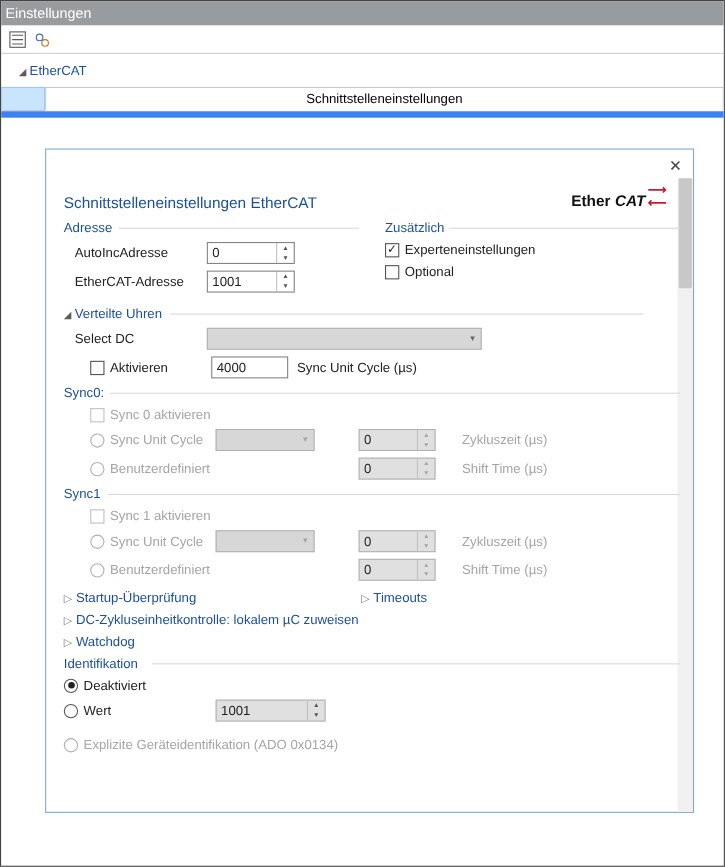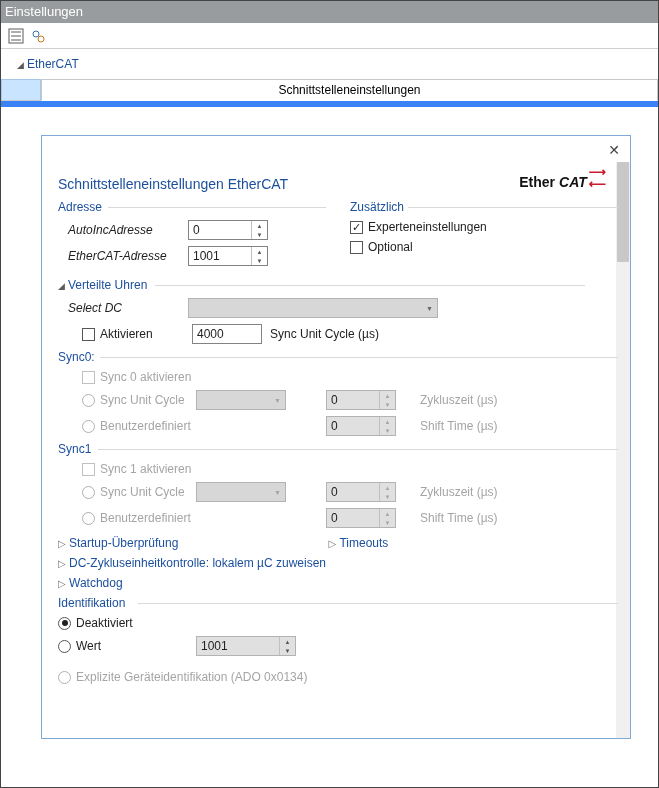--- a/index.html
+++ b/index.html
@@ -126,21 +126,21 @@
     border-top: 1px solid #d9d9d9;
   }
   .row {
     display: flex;
     align-items: center;
     margin-bottom: 6px;
     font-size: 12px;
     color: #222;
   }
   .lbl { width: 120px; color: #222; }
-  .lbl-indent { margin-left: 10px; font-style: italic; }
+  .lbl-indent { margin-left: 10px; }
   .spinner {
     width: 80px;
     height: 20px;
     border: 1px solid #838383;
     background: #fff;
     display: flex;
     align-items: center;
   }
   .spinner.disabled { background: #e0e0e0; border-color:#b3b3b3; }
   .spinner input {

